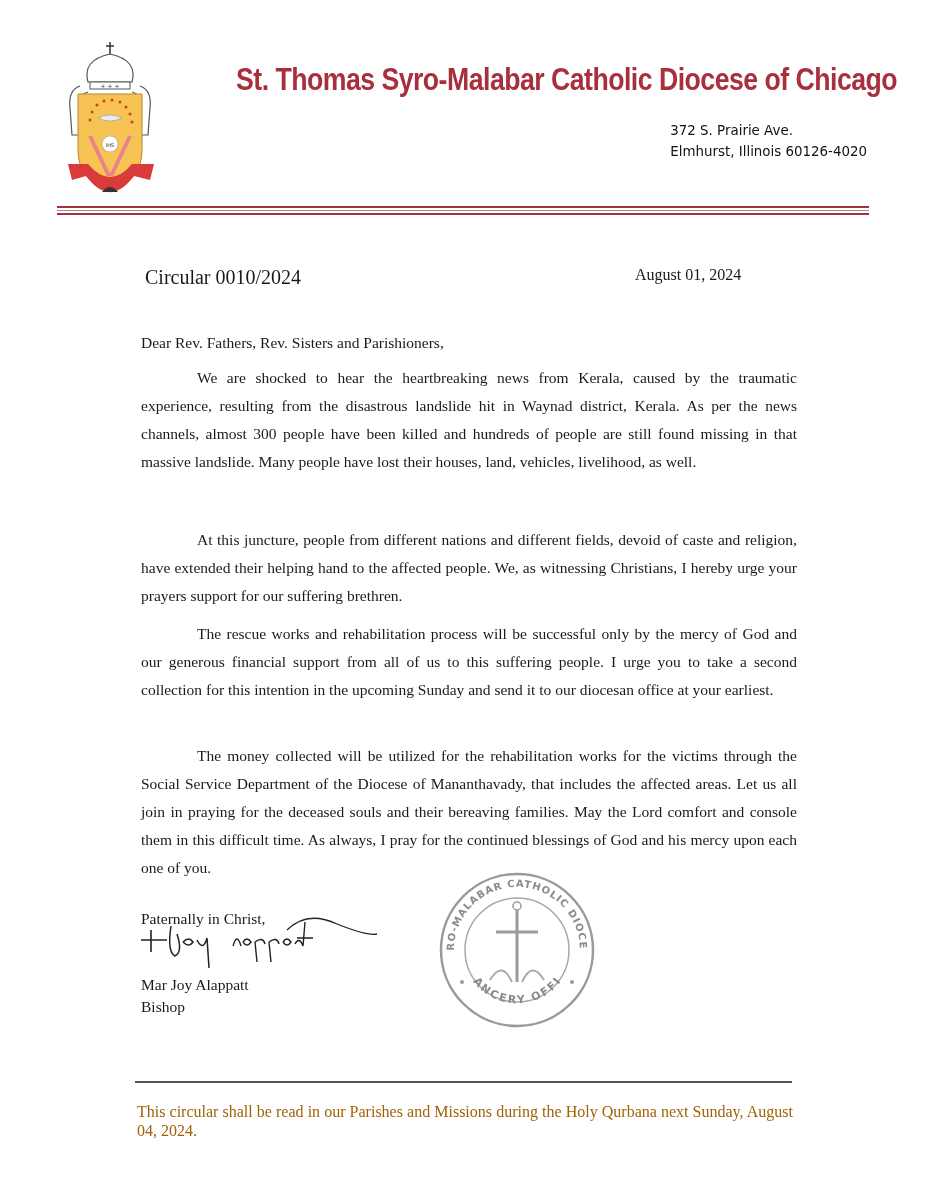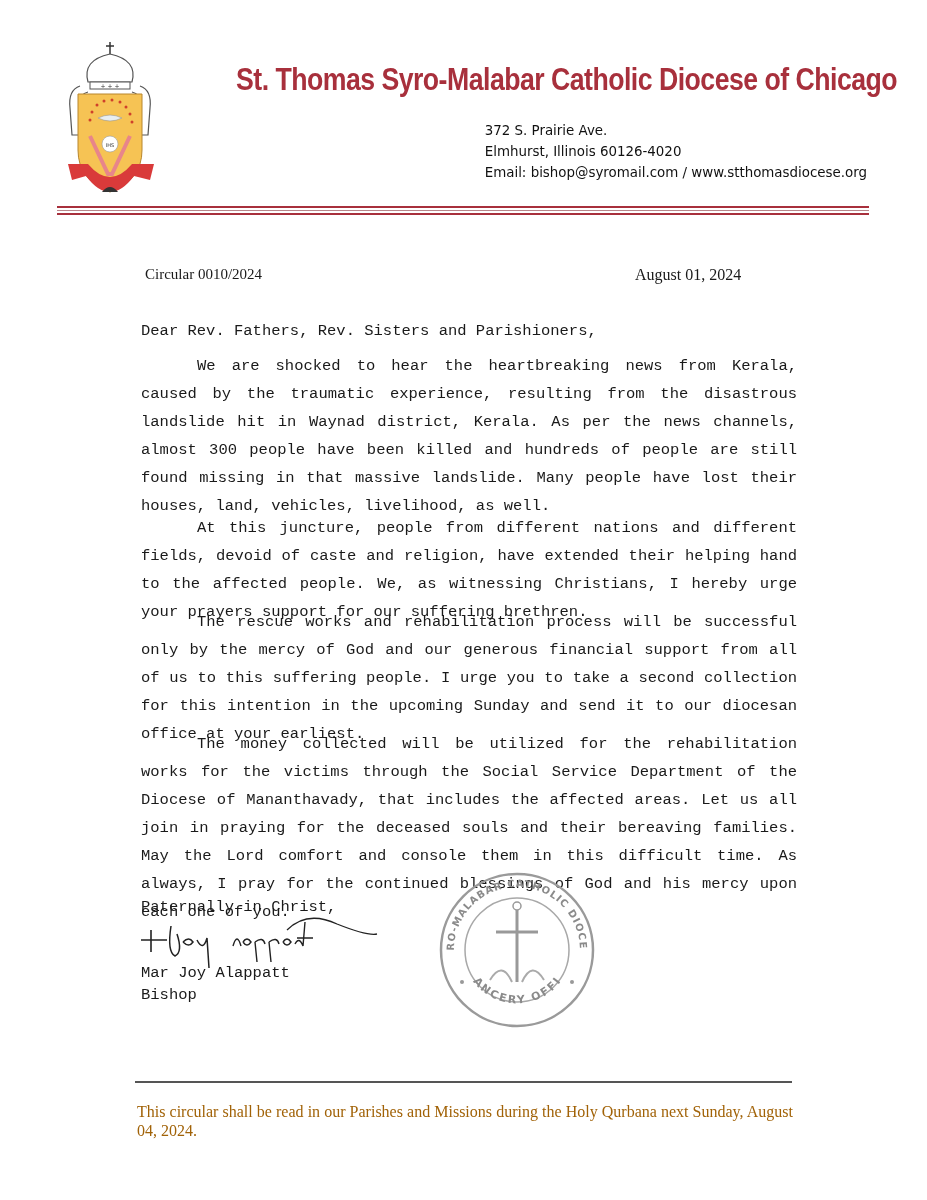--- a/index.html
+++ b/index.html
@@ -4,22 +4,22 @@
 <style>
   html, body { margin:0; padding:0; background:#ffffff; }
   body { width:927px; height:1200px; position:relative; overflow:hidden; color:#1a1a1a; }
   .abs { position:absolute; }
   .title { left:236px; top:62px; font-family:"Liberation Sans Narrow","Liberation Sans",sans-serif; font-weight:bold; font-size:31px; color:#a8303c; letter-spacing:-0.6px; transform:scaleX(0.86); transform-origin:left top; white-space:nowrap; }
   .addr { right:60px; top:120px; text-align:left; font-family:"DejaVu Sans",sans-serif; font-size:13.4px; line-height:21px; color:#111; white-space:nowrap; }
   .rule1 { left:57px; top:206px; width:812px; height:2px; background:#a8303c; }
   .rule2 { left:57px; top:210px; width:812px; height:1px; background:#b8858a; }
   .rule3 { left:57px; top:213px; width:812px; height:2px; background:#a8303c; }
   .serif { font-family:"Liberation Serif",serif; }
-  .sans { font-family:Liberation Mono, monospace; }
-  .circ { left:145px; top:266px; font-size:15px; }
+  .sans { font-family:Liberation Serif, serif;margin-top:12px; }
+  .circ { left:145px; top:266px; font-size:20px; }
   .date { left:635px; top:266px; font-size:16px; }
   .greet { left:141px; top:322px; font-size:15.5px; }
   .body { left:141px; width:656px; font-size:15.5px; line-height:28px; text-align:justify; text-align-last:left; }
   .p1 { top:352px; }
   .p2 { top:514px; }
   .p3 { top:608px; }
   .p4 { top:730px; }
   .indent { text-indent:56px; }
   .closing { left:141px; top:896px; font-size:15.5px; line-height:22px; }
   .sig { left:137px; top:912px; }
@@ -63,21 +63,20 @@
     <path d="M6 124 L26 124 Q48 150 70 124 L92 124 L88 140 L72 136 Q48 168 24 136 L10 140 Z" fill="#d93a3a"></path>
     <path d="M40 152 Q48 142 56 152 Z" fill="#333"></path>
   </svg>
 </div>
 
 <div class="abs title">St. Thomas Syro-Malabar Catholic Diocese of Chicago</div>
 
 <div class="abs addr">
   <div>372 S. Prairie Ave.</div>
   <div>Elmhurst, Illinois 60126-4020</div>
-  <div>Email: bishop@syromail.com / www.stthomasdiocese.org</div>
 </div>
 
 <div class="abs rule1"></div>
 <div class="abs rule2"></div>
 <div class="abs rule3"></div>
 
 <div class="abs serif circ">Circular 0010/2024</div>
 <div class="abs serif date">August 01, 2024</div>
 
 <div class="abs sans greet">Dear Rev. Fathers, Rev. Sisters and Parishioners,</div>

